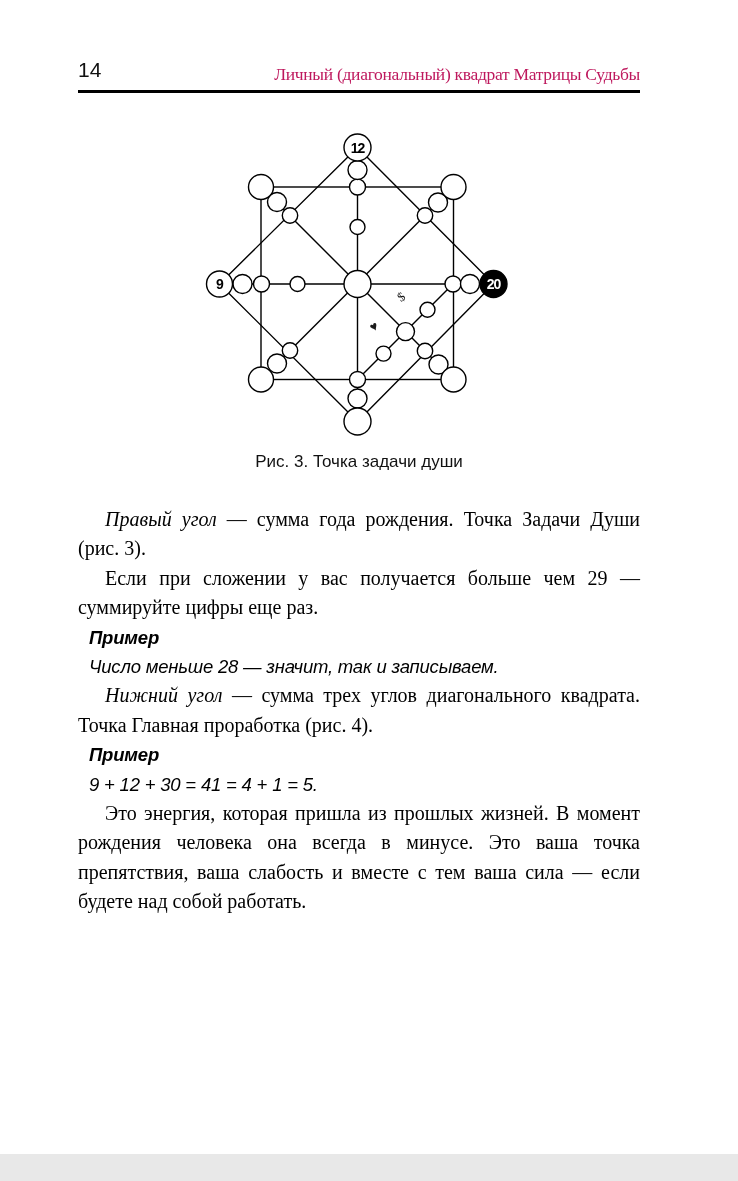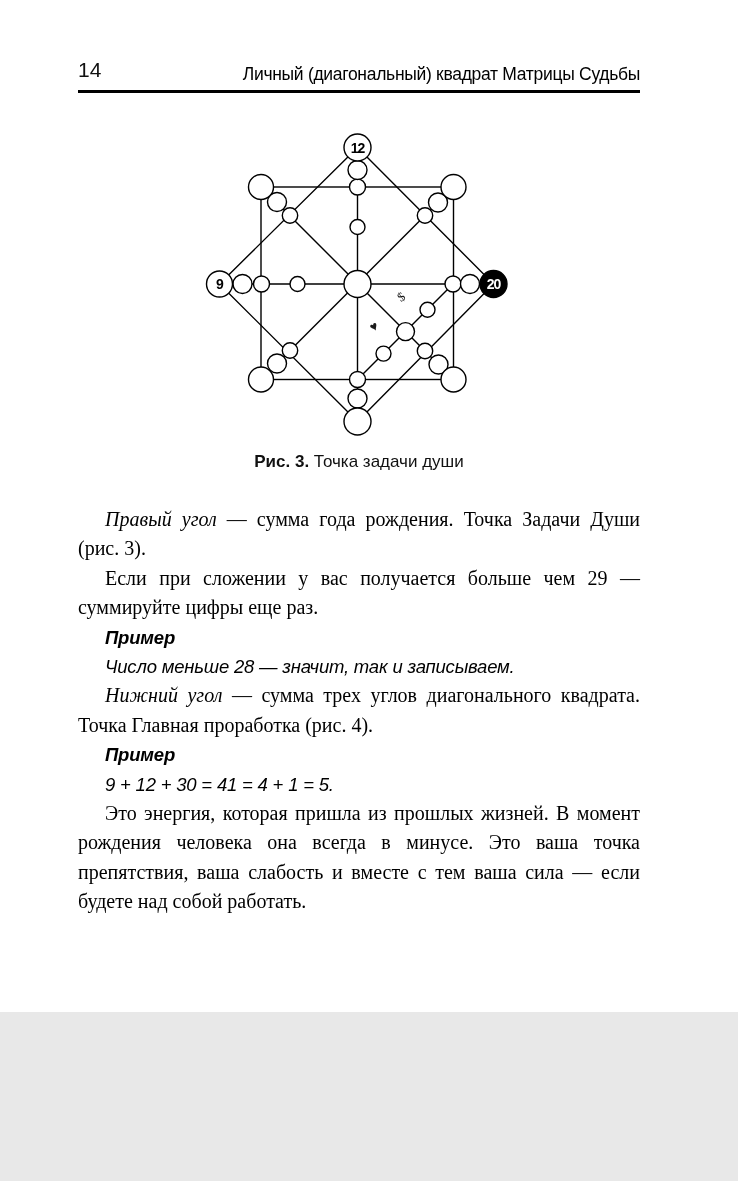--- a/index.html
+++ b/index.html
@@ -1,66 +1,66 @@
 <!DOCTYPE html>
 <html lang="ru"><head>
 <meta charset="utf-8">
 <style>
   html,body { margin:0; padding:0; background:#e8e8e8; }
   .page {
     position:relative;
-    width:738px; height:1012px;
+    width:738px; height:1154px;
     background:#ffffff;
     color:#000;
     font-family:"Liberation Serif", serif;
     overflow:hidden;
     margin:0 auto;
   }
   
   .page-number {
     position:absolute; left:78px; top:58px;
     font-family:"Liberation Sans", sans-serif;
     font-size:21px; line-height:24px; color:#111;
   }
   .header-title {
     position:absolute; top:63px; right:98px;
-    font-family:Liberation Sans, sans-serif;
+    font-family:Liberation Serif, serif;
     font-size:17.5px; line-height:22px; letter-spacing:-0.3px;
-    color:#000000; white-space:nowrap;
+    color:#be185d; white-space:nowrap;
   }
   .header-rule {
     position:absolute; left:78px; top:90px;
     width:562px; height:2.5px; background:#000;
   }
   
   .figure-svg {
     position:absolute; left:204px; top:132px;
     width:306px; height:306px;
   }
   .figure-caption {
     position:absolute; left:78px; top:451px; width:562px;
     text-align:center;
     font-family:"Liberation Sans", sans-serif;
     font-size:17px; line-height:22px; color:#111;
   }
-  .figure-caption b { font-weight:bold; }
+  .figure-caption b { font-weight:normal; }
   
   .body-text {
     position:absolute; left:78px; top:505px; width:562px;
     font-size:20px; line-height:29.4px;
     text-align:justify;
   }
   .body-text p { margin:0; padding:0; }
   .body-text p.normal, .body-text p.lead-italic { text-indent:27px; }
   .body-text i.lead { font-style:italic; }
   .body-text p.example-title,
   .body-text p.example {
     font-family:"Liberation Sans", sans-serif;
     font-style:italic; font-size:18.5px;
-    text-indent:0; margin-left:27px; text-align:left;
+    text-indent:0; margin-left:11px; text-align:left;
     letter-spacing:-0.2px;
   }
   .body-text p.example-title { font-weight:bold; }
   
   .figure-svg line, .figure-svg rect, .figure-svg polygon {
     stroke:#000; stroke-width:1.4; fill:none;
   }
   .figure-svg circle { stroke:#000; stroke-width:1.4; fill:#fff; }
   .figure-svg circle.filled { fill:#000; }
   .figure-svg text.nodelabel {

